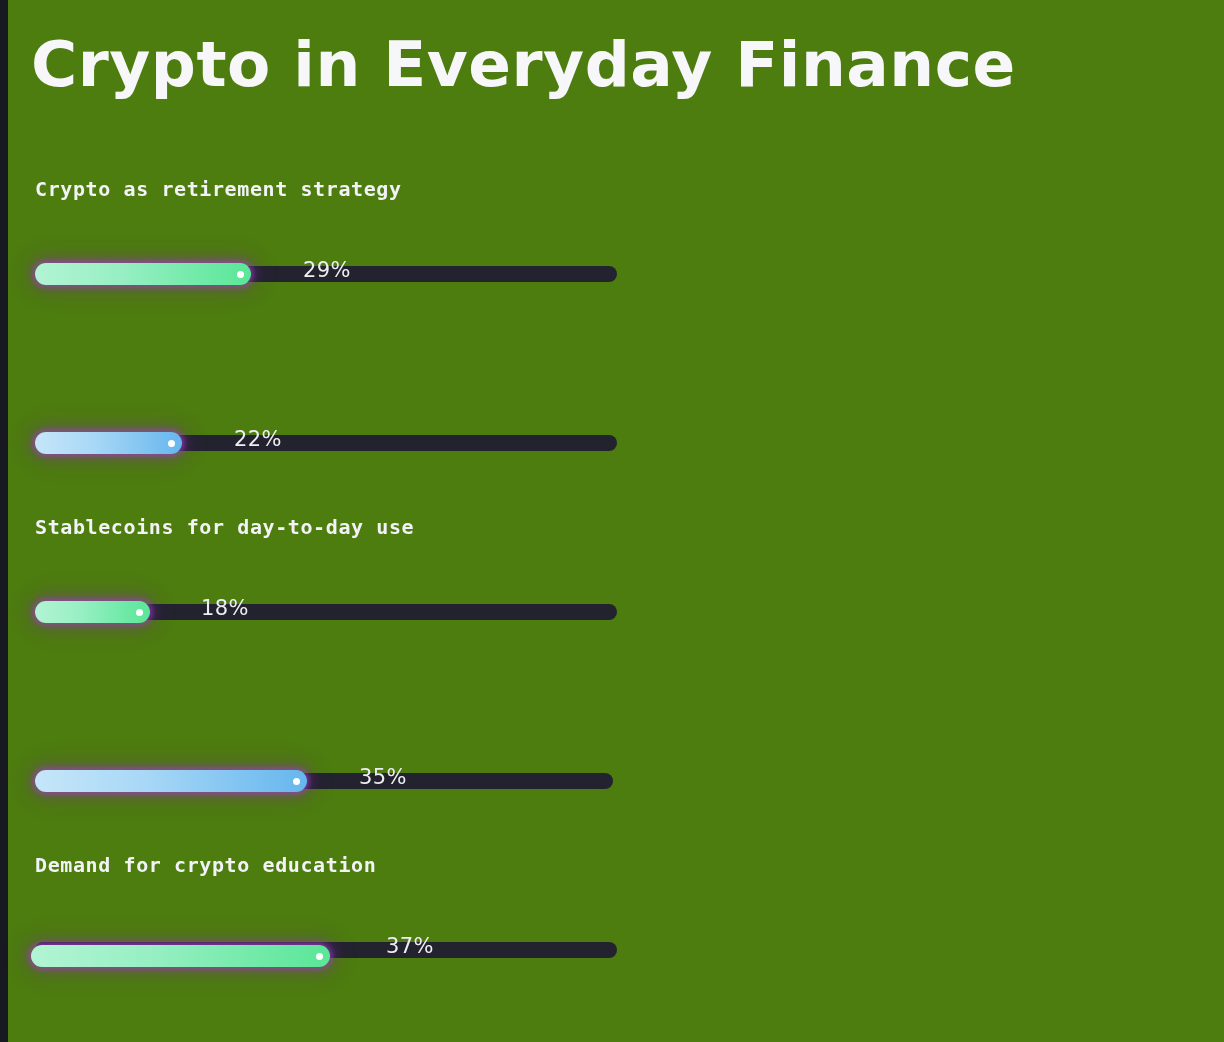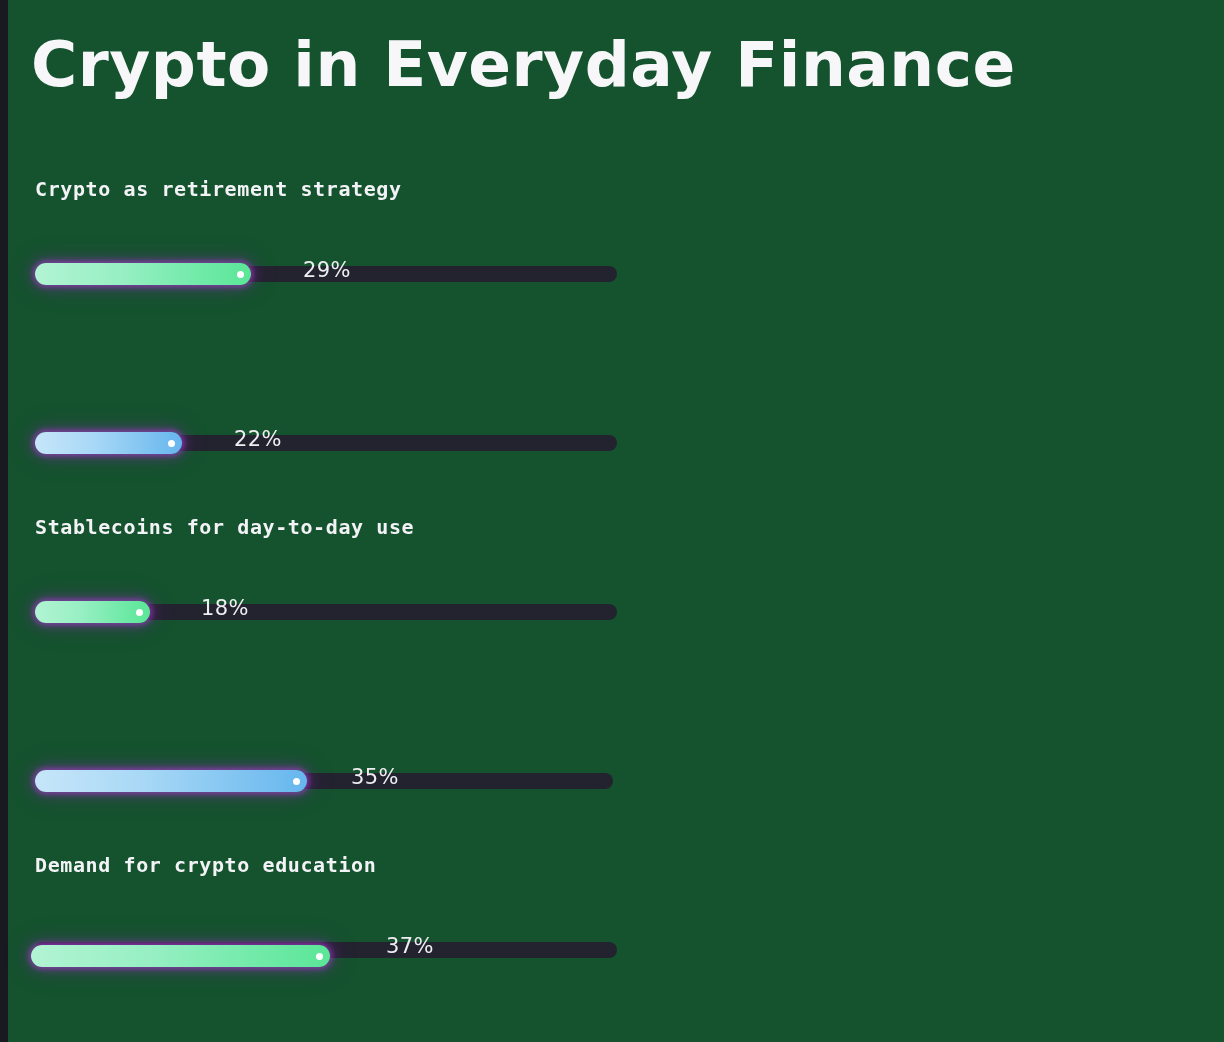--- a/index.html
+++ b/index.html
@@ -11,21 +11,21 @@
     width: 1224px;
     height: 1042px;
     position: relative;
     overflow: hidden;
     font-family: "DejaVu Sans", sans-serif;
     -webkit-font-smoothing: antialiased;
   }
   #page {
     position: absolute;
     inset: 0;
-    background: #14532d;
+    background: #4d7c0f;
   }
   
   #edge-strip {
     position: absolute;
     left: 0; top: 0;
     width: 8px; height: 100%;
     background: #191922;
   }
 
   #title {
@@ -166,21 +166,21 @@
         </div>
       </div>
       <div class="row">
         <div class="bar-zone">
           <div class="track" style="width: 578px;"></div>
           <div class="fill-wrap" style="left: 35px; top: 6px;">
             <div class="fill blue" style="width: 272px;">
               <div class="knob" style="left: 258px;"></div>
             </div>
           </div>
-          <div class="pct" style="left: 351px;">35%</div>
+          <div class="pct" style="left: 359px;">35%</div>
         </div>
       </div>
       <div class="row">
         <div class="row-label">Demand for crypto education</div>
         <div class="bar-zone">
           <div class="track" style="width: 582px;"></div>
           <div class="fill-wrap" style="left: 31px; top: 12px;">
             <div class="fill green" style="width: 299px;">
               <div class="knob" style="left: 285px;"></div>
             </div>

